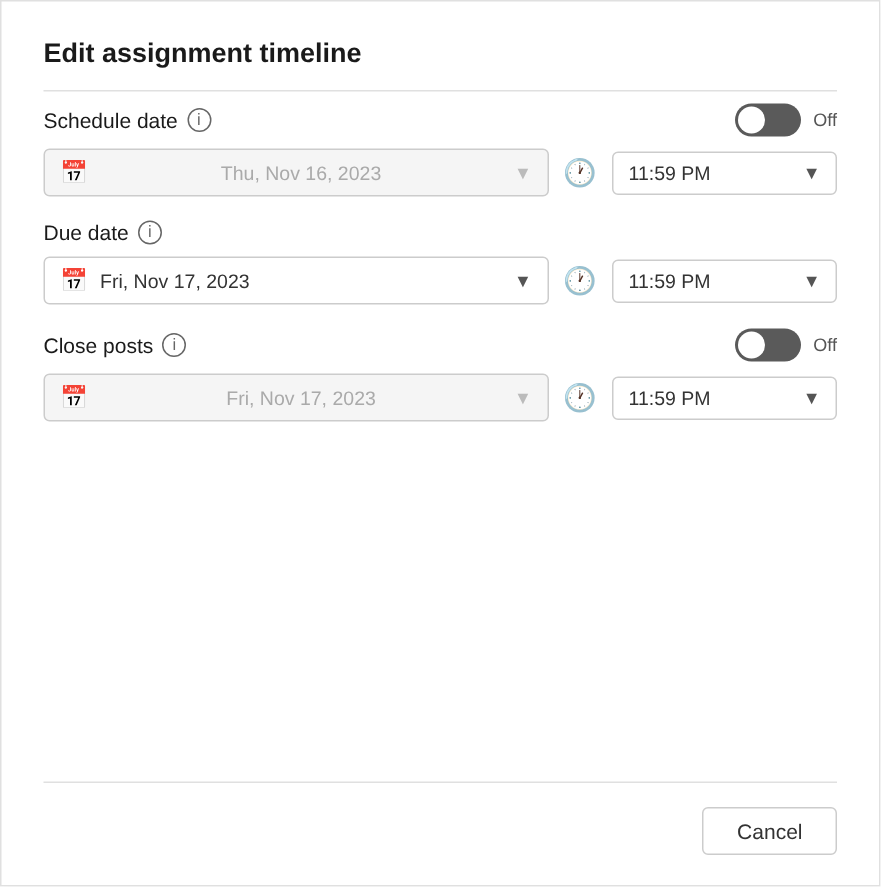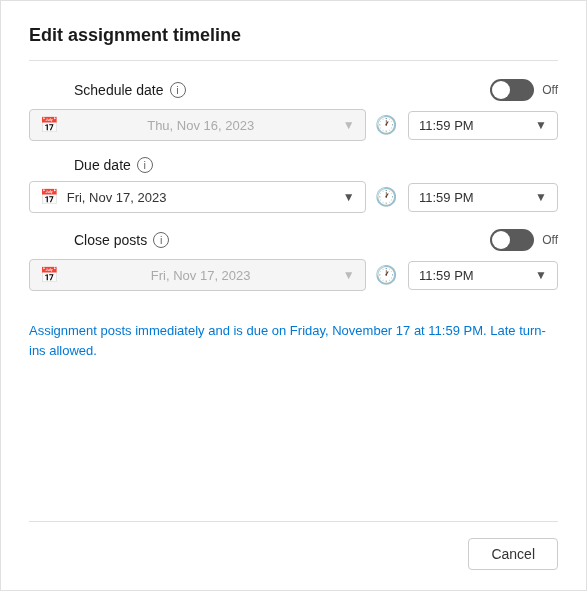--- a/index.html
+++ b/index.html
@@ -19,38 +19,37 @@
       padding: 24px 28px 20px 28px;
       border: 1px solid #e0e0e0;
       box-shadow: 0 2px 8px rgba(0,0,0,0.12);
       display: flex;
       flex-direction: column;
     }
     .dialog-title {
       font-size: 18px;
       font-weight: 600;
       color: #1a1a1a;
-      margin-bottom: 18px;
+      margin-bottom: 8px;
       padding-bottom: 14px;
       border-bottom: 1px solid #e0e0e0;
     }
     .section {
       margin-bottom: 16px;
     }
     .section-header {
       display: flex;
       align-items: center;
       justify-content: space-between;
       margin-bottom: 8px;
     }
     .section-label-group {
       display: flex;
       align-items: flex-end;
       gap: 6px;
-      margin-left: 45px;
     }
     .section-label {
       font-size: 14px;
       font-weight: 500;
       color: #1a1a1a;
     }
     .info-icon {
       width: 16px;
       height: 16px;
       border: 1.5px solid #666;
@@ -274,20 +273,19 @@
         <span class="chevron">▼</span>
       </div>
       <span class="clock-icon-wrap">🕐</span>
       <div class="time-field">
         <span class="time-text">11:59 PM</span>
         <span class="chevron">▼</span>
       </div>
     </div>
   </div>
 
-  <div class="info-text">Assignment posts immediately and is due on Friday, November 17 at 11:59 PM. Late turn-ins allowed.</div>
 
   <div class="spacer"></div>
 
   <div class="dialog-footer">
     <button class="btn-cancel">Cancel</button>
   </div>
 </div>
 
 </body></html>

